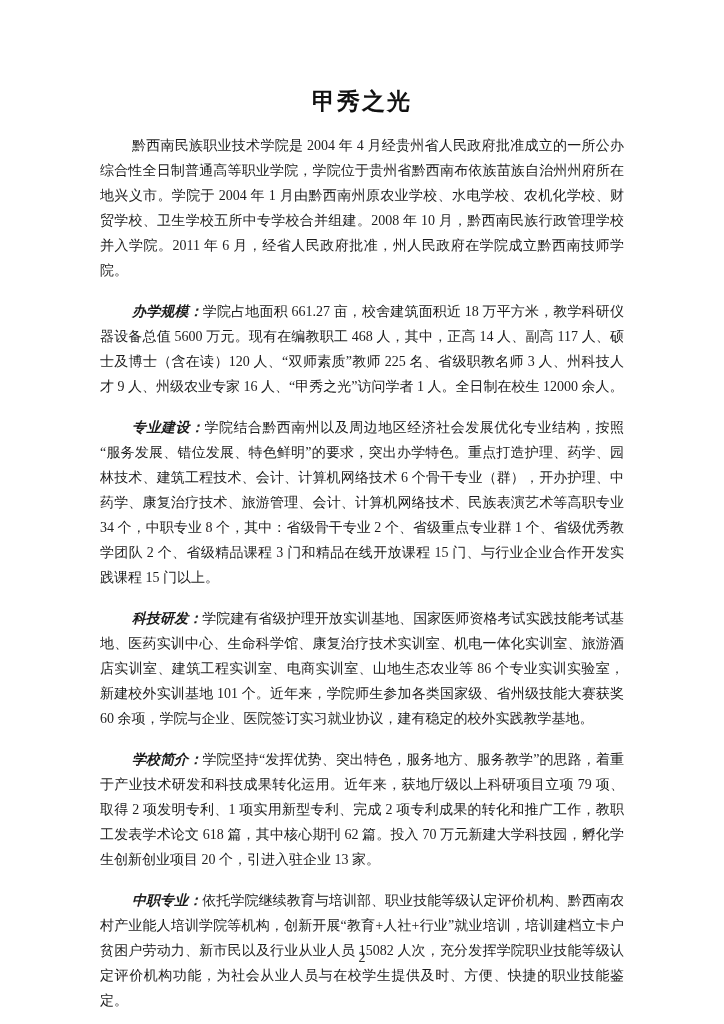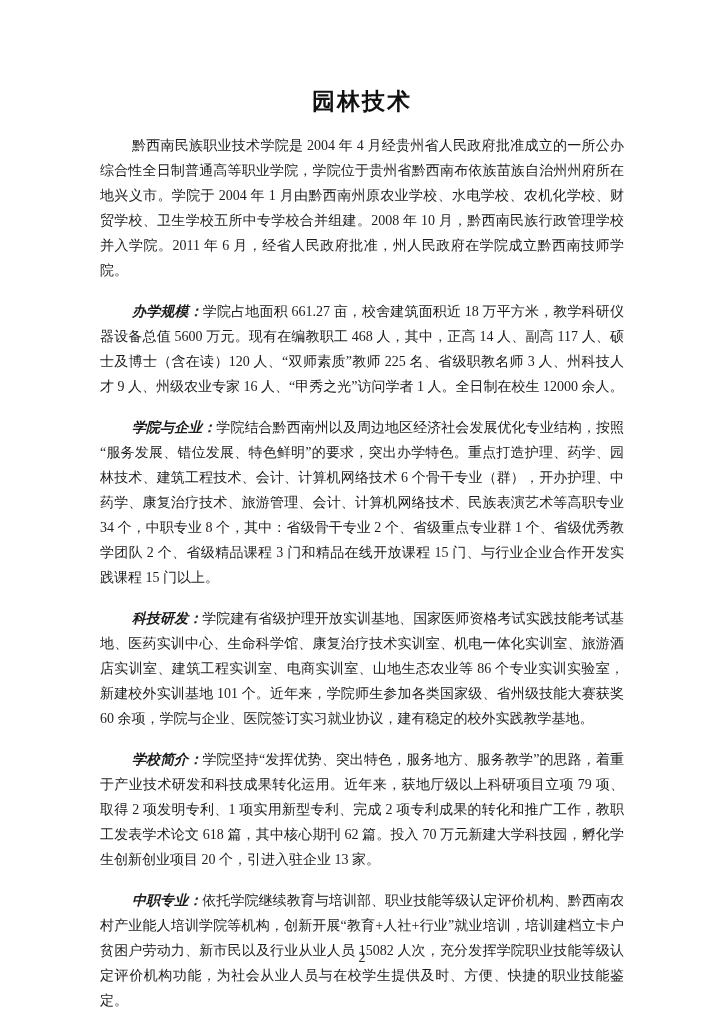--- a/index.html
+++ b/index.html
@@ -53,27 +53,27 @@
     text-align: center;
     font-size: 14px;
     color: #2a2a2a;
   }
 </style>
 </head>
 <body>
 
 <div class="page">
   <div class="content">
-    <h1 class="doc-title">园林技术</h1>
+    <h1 class="doc-title">甲秀之光</h1>
 
     <p class="para"><b class="para-label"></b><span>黔西南民族职业技术学院是 2004 年 4 月经贵州省人民政府批准成立的一所公办综合性全日制普通高等职业学院，学院位于贵州省黔西南布依族苗族自治州州府所在地兴义市。学院于 2004 年 1 月由黔西南州原农业学校、水电学校、农机化学校、财贸学校、卫生学校五所中专学校合并组建。2008 年 10 月，黔西南民族行政管理学校并入学院。2011 年 6 月，经省人民政府批准，州人民政府在学院成立黔西南技师学院。</span></p>
 
     <p class="para"><b class="para-label">办学规模：</b><span>学院占地面积 661.27 亩，校舍建筑面积近 18 万平方米，教学科研仪器设备总值 5600 万元。现有在编教职工 468 人，其中，正高 14 人、副高 117 人、硕士及博士（含在读）120 人、“双师素质”教师 225 名、省级职教名师 3 人、州科技人才 9 人、州级农业专家 16 人、“甲秀之光”访问学者 1 人。全日制在校生 12000 余人。</span></p>
 
-    <p class="para"><b class="para-label">学院与企业：</b><span>学院结合黔西南州以及周边地区经济社会发展优化专业结构，按照“服务发展、错位发展、特色鲜明”的要求，突出办学特色。重点打造护理、药学、园林技术、建筑工程技术、会计、计算机网络技术 6 个骨干专业（群），开办护理、中药学、康复治疗技术、旅游管理、会计、计算机网络技术、民族表演艺术等高职专业 34 个，中职专业 8 个，其中：省级骨干专业 2 个、省级重点专业群 1 个、省级优秀教学团队 2 个、省级精品课程 3 门和精品在线开放课程 15 门、与行业企业合作开发实践课程 15 门以上。</span></p>
+    <p class="para"><b class="para-label">专业建设：</b><span>学院结合黔西南州以及周边地区经济社会发展优化专业结构，按照“服务发展、错位发展、特色鲜明”的要求，突出办学特色。重点打造护理、药学、园林技术、建筑工程技术、会计、计算机网络技术 6 个骨干专业（群），开办护理、中药学、康复治疗技术、旅游管理、会计、计算机网络技术、民族表演艺术等高职专业 34 个，中职专业 8 个，其中：省级骨干专业 2 个、省级重点专业群 1 个、省级优秀教学团队 2 个、省级精品课程 3 门和精品在线开放课程 15 门、与行业企业合作开发实践课程 15 门以上。</span></p>
 
     <p class="para"><b class="para-label">科技研发：</b><span>学院建有省级护理开放实训基地、国家医师资格考试实践技能考试基地、医药实训中心、生命科学馆、康复治疗技术实训室、机电一体化实训室、旅游酒店实训室、建筑工程实训室、电商实训室、山地生态农业等 86 个专业实训实验室，新建校外实训基地 101 个。近年来，学院师生参加各类国家级、省州级技能大赛获奖 60 余项，学院与企业、医院签订实习就业协议，建有稳定的校外实践教学基地。</span></p>
 
 
     <p class="para"><b class="para-label">学校简介：</b><span>学院坚持“发挥优势、突出特色，服务地方、服务教学”的思路，着重于产业技术研发和科技成果转化运用。近年来，获地厅级以上科研项目立项 79 项、取得 2 项发明专利、1 项实用新型专利、完成 2 项专利成果的转化和推广工作，教职工发表学术论文 618 篇，其中核心期刊 62 篇。投入 70 万元新建大学科技园，孵化学生创新创业项目 20 个，引进入驻企业 13 家。</span></p>
 
     <p class="para"><b class="para-label">中职专业：</b><span>依托学院继续教育与培训部、职业技能等级认定评价机构、黔西南农村产业能人培训学院等机构，创新开展“教育+人社+行业”就业培训，培训建档立卡户贫困户劳动力、新市民以及行业从业人员 15082 人次，充分发挥学院职业技能等级认定评价机构功能，为社会从业人员与在校学生提供及时、方便、快捷的职业技能鉴定。</span></p>
   </div>
 
   <div class="page-number">2</div>

